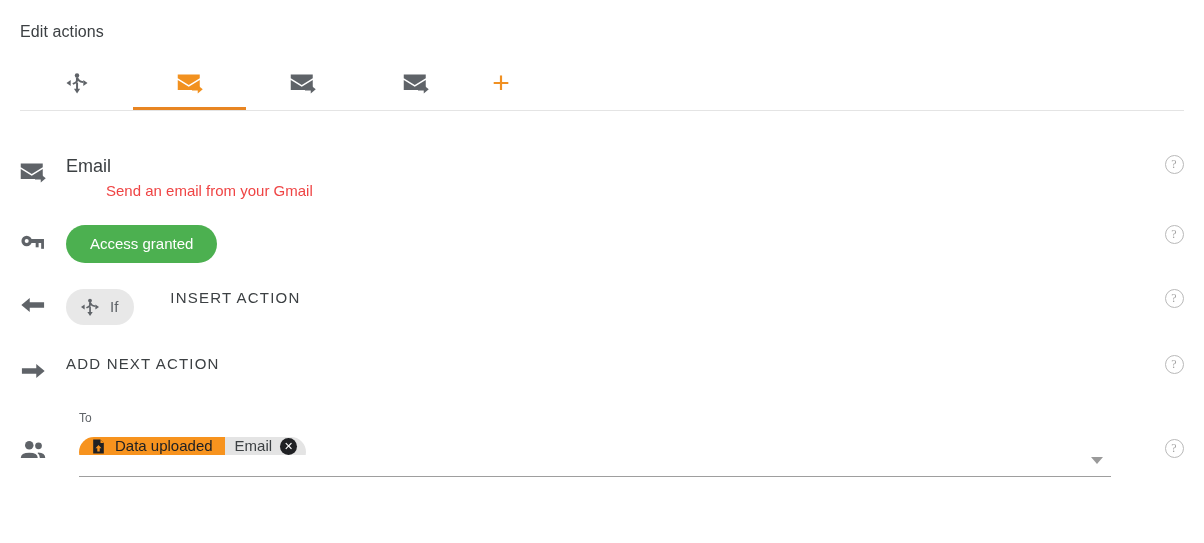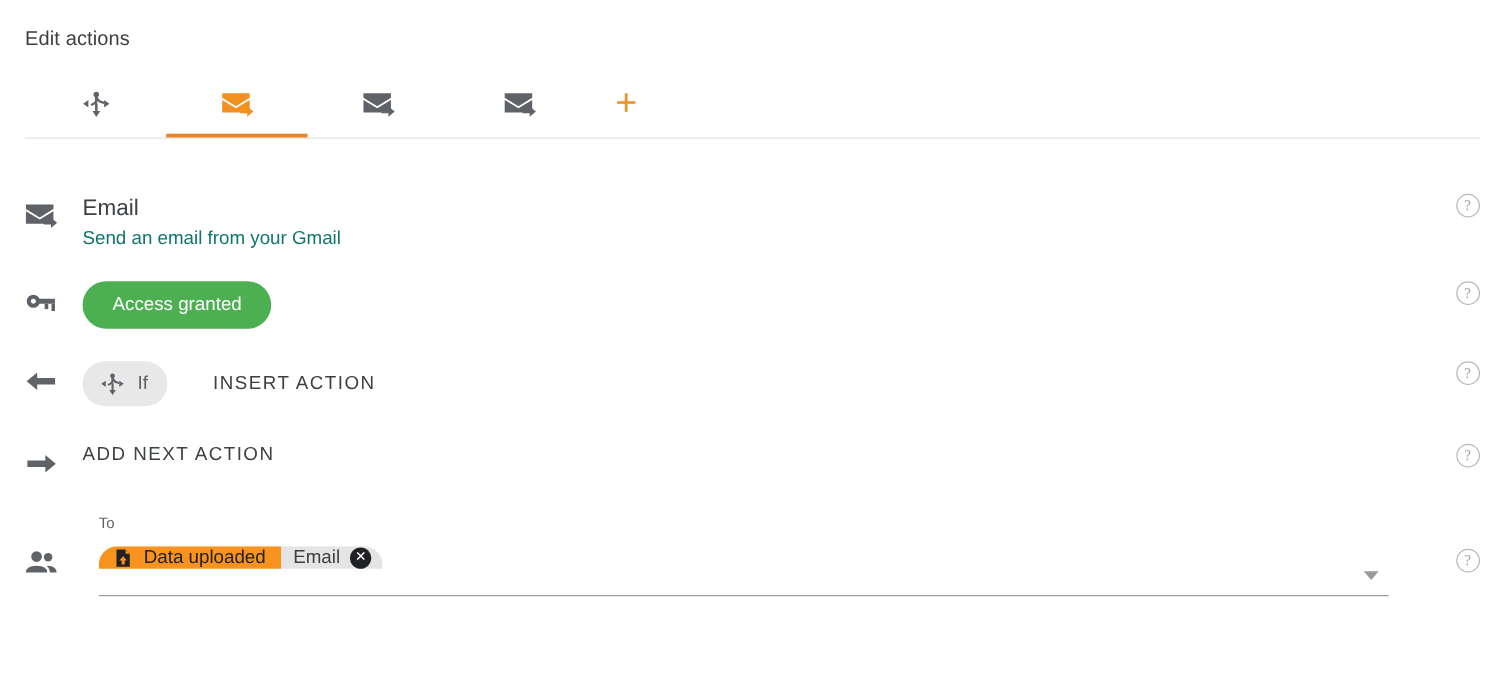--- a/index.html
+++ b/index.html
@@ -125,22 +125,23 @@
   .row-email { padding-top: 44px; }
   .email-title {
     font-size: 18px;
     color: #3c4043;
     line-height: 22px;
     margin: 0 0 4px 0;
     font-weight: 400;
   }
   .email-sub {
     font-size: 15px;
-    color: #0f766e;
+    color: #ef4444;
     line-height: 20px;
+    margin-left: 40px;
   }
 
   
   .row-access { padding-top: 24px; }
   .access-pill {
     display: inline-block;
     background: #4cb050;
     color: #ffffff;
     font-size: 15px;
     font-weight: normal;
@@ -148,21 +149,21 @@
     border-radius: 19px;
     line-height: 18px;
     cursor: pointer;
     user-select: none;
   }
 
   
   .row-insert { padding-top: 26px; }
   .insert-wrap {
     display: flex;
-    align-items: center;
+    align-items: flex-start;
   }
   .if-pill {
     display: flex;
     align-items: center;
     gap: 8px;
     background: #e8e8e8;
     border-radius: 18px;
     padding: 6px 16px 6px 12px;
     cursor: pointer;
   }

